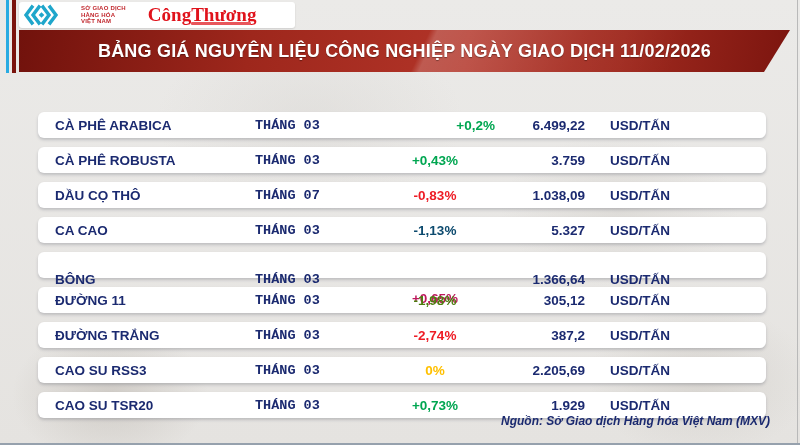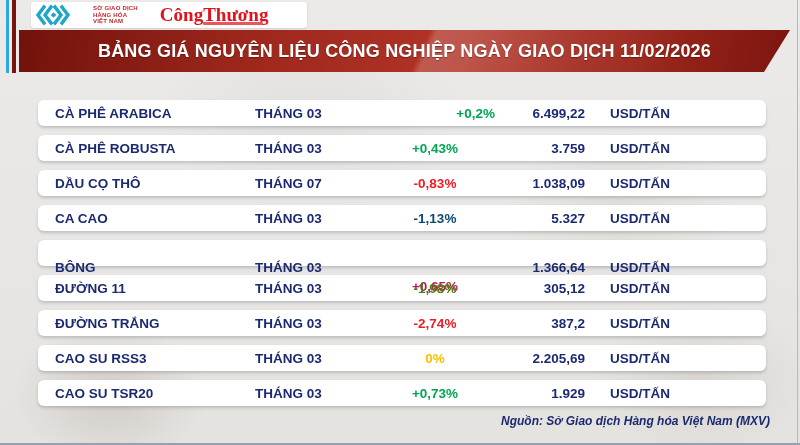--- a/index.html
+++ b/index.html
@@ -14,47 +14,46 @@
       linear-gradient(#ebeae8,#e5e3e0);
   }
   .edge-right{position:absolute;top:0;right:2px;width:1px;height:100%;background:#b9b9b9;}
   .edge-bottom{position:absolute;left:0;bottom:0;width:100%;height:2px;background:#96a1ad;}
   .stripe-cyan{position:absolute;left:6px;top:0;width:3px;height:73px;background:#29abe2;}
   .stripe-darkred{position:absolute;left:12px;top:0;width:4px;height:73px;background:#7a130d;}
   .logo-box{
     position:absolute;left:19px;top:2px;width:276px;height:26px;background:#fff;
     border-radius:3px;display:flex;align-items:center;gap:22px;padding-left:4px;box-sizing:border-box;
     box-shadow:0 1px 2px rgba(0,0,0,.12);
-    margin-left:12px;
   }
   .mxv-mark{flex:0 0 auto;display:block;}
   .mxv-text{color:#c1272d;font-size:6px;line-height:6.5px;font-weight:bold;letter-spacing:.2px;white-space:pre-line;}
   .ct-logo{color:#e0121b;font-family:"Liberation Serif","DejaVu Serif",serif;font-weight:bold;font-size:19px;line-height:19px;position:relative;top:-1px;}
   .ct-bar{position:absolute;left:172px;bottom:3px;width:60px;height:3px;background:#e8565b;border-radius:1px;}
   .banner{
     position:absolute;left:19px;top:30px;width:771px;height:42px;
     background:linear-gradient(100deg,#71120c 0%,#9e271c 30%,#b23428 58%,#a02a1f 78%,#7c150f 100%);
     clip-path:polygon(0 0,100% 0,calc(100% - 26px) 100%,0 100%);
     display:flex;align-items:center;justify-content:center;
   }
   .banner::after{
     content:"";position:absolute;inset:0;
     background:linear-gradient(115deg,transparent 52%,rgba(255,255,255,.20) 53%,rgba(255,255,255,.05) 72%,transparent 85%);
     pointer-events:none;
   }
   .banner-title{color:#fff;font-weight:bold;font-size:18px;letter-spacing:.2px;text-shadow:0 1px 1px rgba(0,0,0,.35);position:relative;z-index:1;}
-  .rows{position:absolute;left:38px;top:100px;width:728px;}
+  .rows{position:absolute;left:38px;top:112px;width:728px;}
   .row{
     height:26px;margin-bottom:9px;background:#fff;border-radius:6px;
     box-shadow:0 2px 3px rgba(70,75,90,.25);
     display:grid;grid-template-columns:217px 120px 120px 90px 1fr;align-items:center;
     font-weight:bold;font-size:13.5px;color:#1b2a70;
   }
   .c-name{padding-left:17px;white-space:nowrap;}
-  .c-month{white-space:nowrap;}
+  .c-month{white-space:nowrap;font-family:Liberation Mono, monospace;}
   .c-change{text-align:center;white-space:nowrap;}
   .c-price{text-align:right;white-space:nowrap;}
   .c-unit{padding-left:25px;white-space:nowrap;}
   .footer-source{
     position:absolute;right:30px;bottom:17px;color:#1b2a70;
     font-style:italic;font-weight:bold;font-size:12px;
   }
 </style>
 </head>
 <body>

